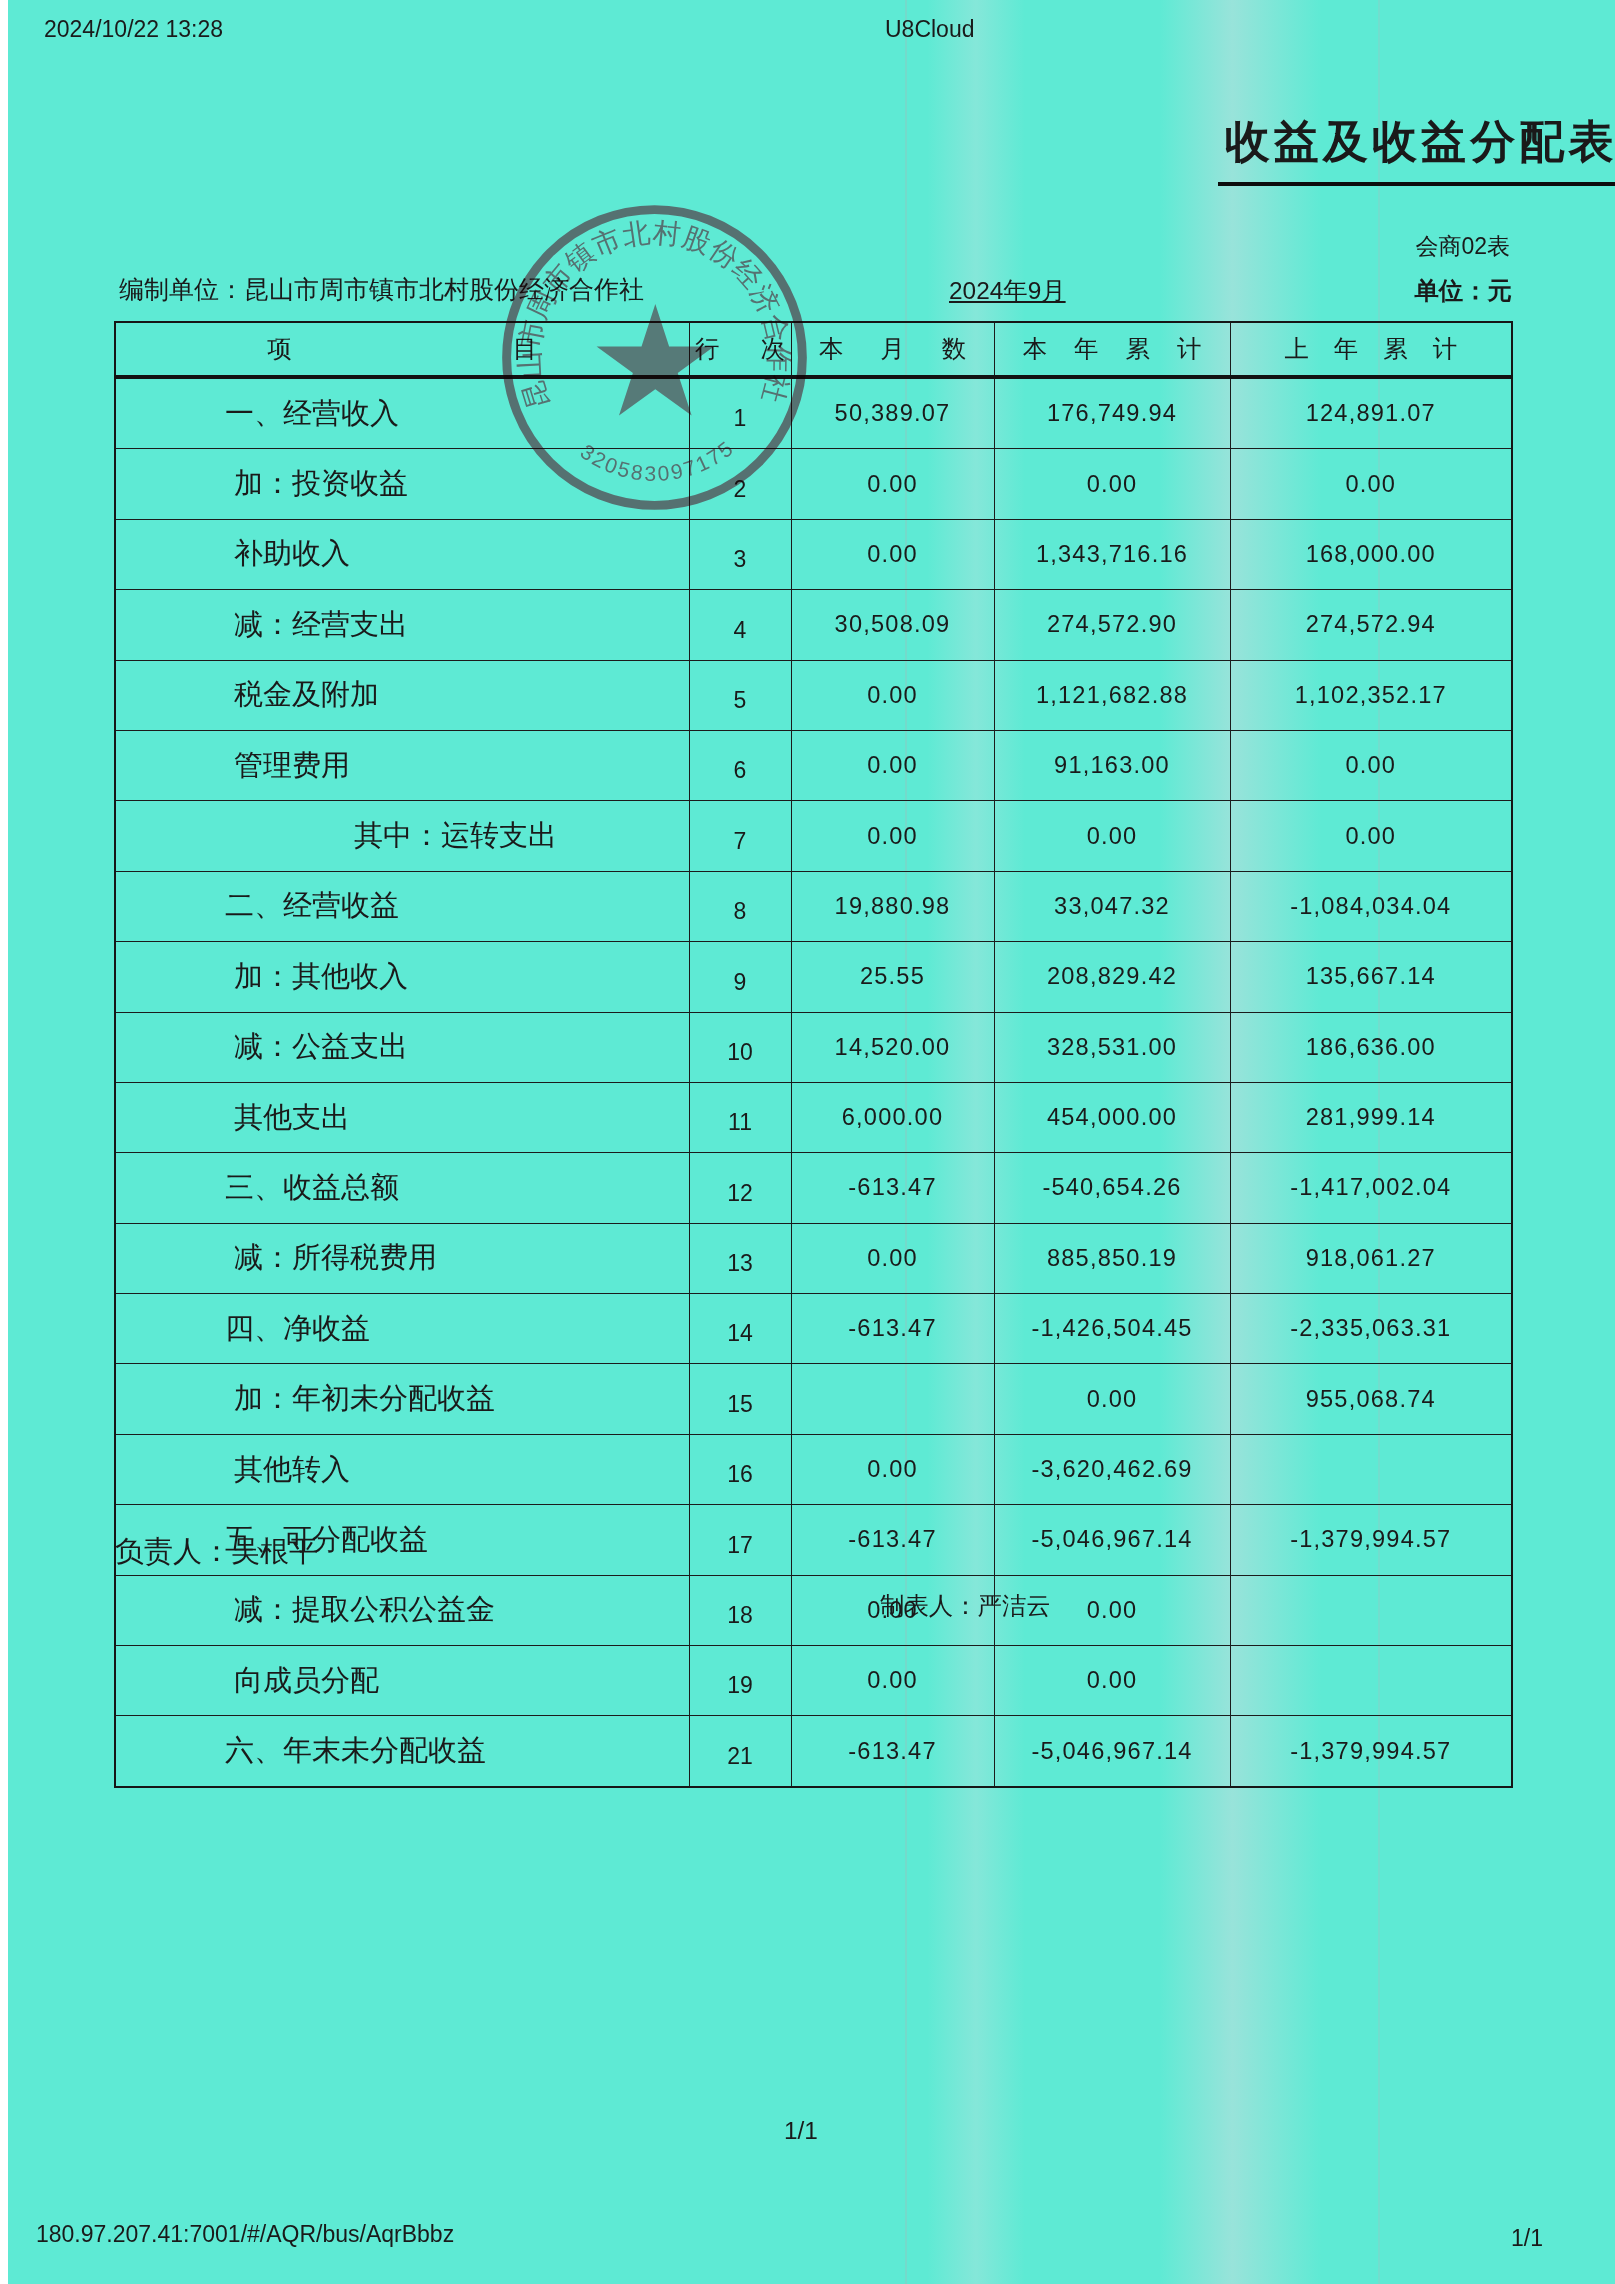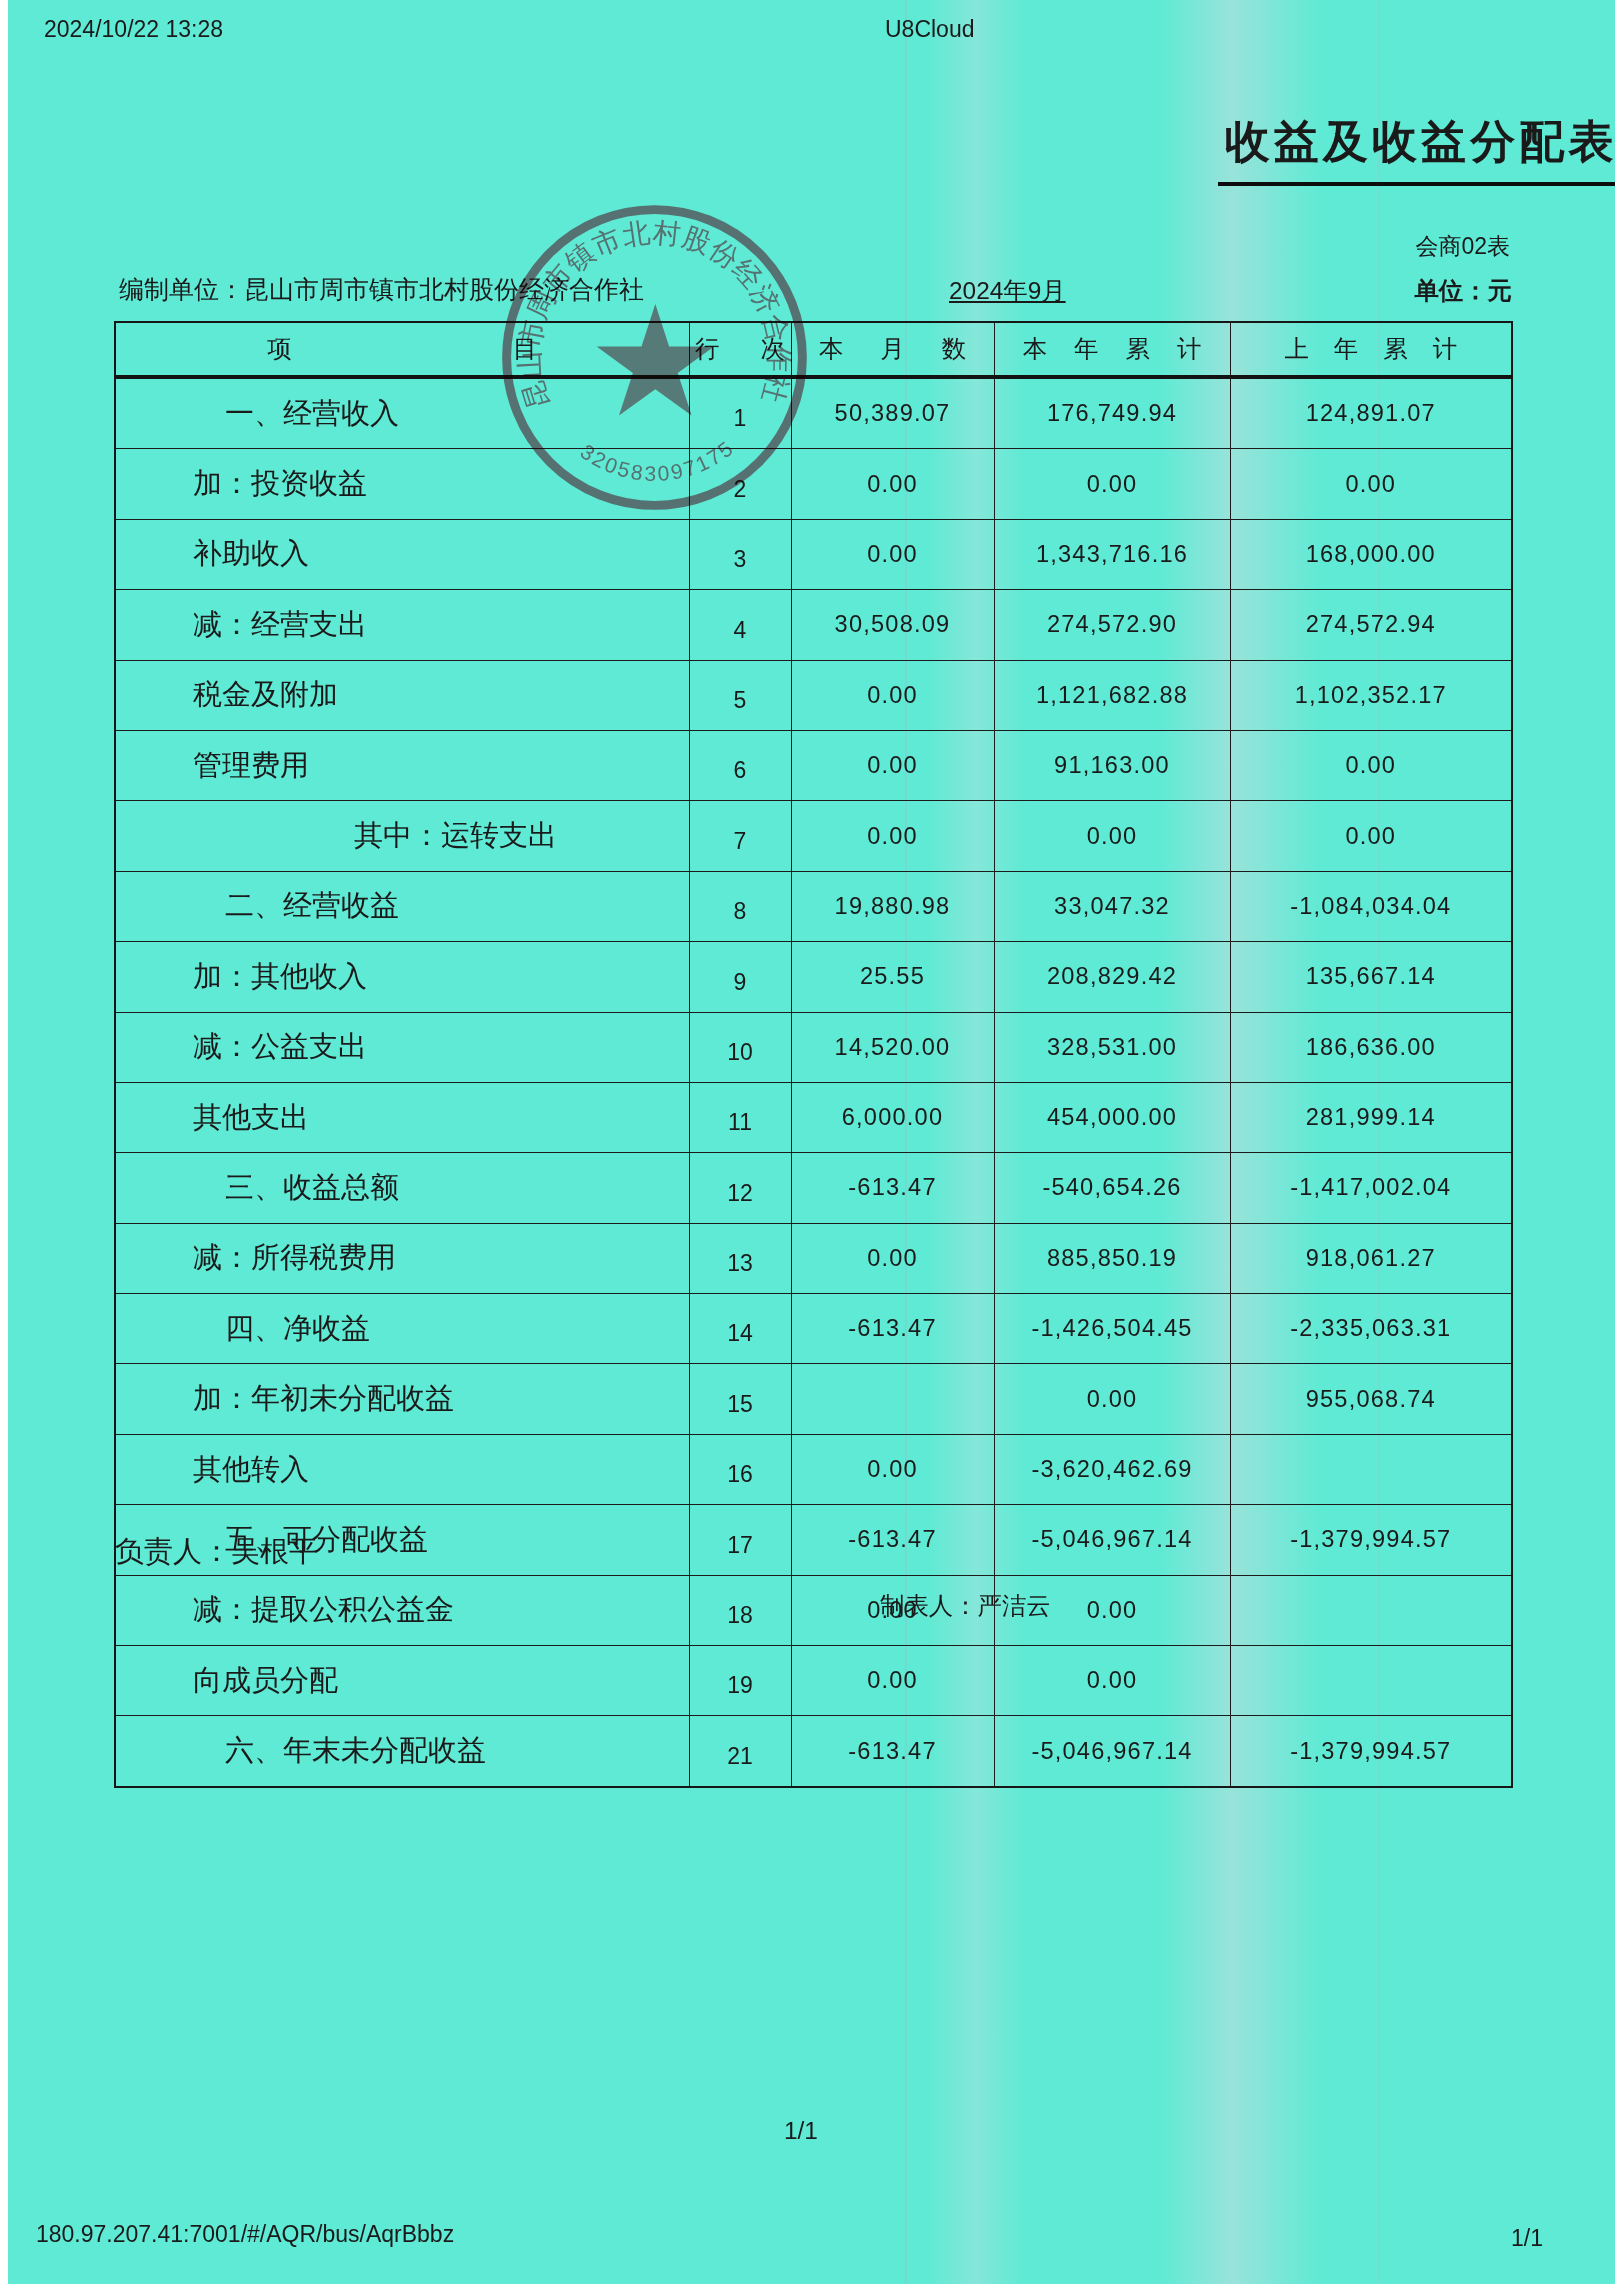--- a/index.html
+++ b/index.html
@@ -48,21 +48,21 @@
 
   
   .sp-item { letter-spacing:221px; margin-right:-221px; }
   .sp-line { letter-spacing:41px;  margin-right:-41px; }
   .sp-m    { letter-spacing:37px;  margin-right:-37px; }
   .sp-y    { letter-spacing:27px;  margin-right:-27px; }
   .sp-p    { letter-spacing:25px;  margin-right:-25px; }
 
   .c-item { text-align:left; font-size:29px; }
   .c-item.ind1 { padding-left:109px; }
-  .c-item.ind2 { padding-left:77px; }
+  .c-item.ind2 { padding-left:118px; }
   .c-item.ind3 { padding-left:238px; }
   .c-line { text-align:center; font-size:23px; padding-top:11.4px; }
   .c-num  { text-align:center; font-size:23.6px; letter-spacing:1.2px; }
 
   .resp  { left:107px;  top:1532px; font-size:29px; }
   .maker { left:872px; top:1590px; font-size:24.4px; }
 
   .seal {
     position:absolute; left:484px; top:195px; width:325px; height:325px;
     opacity:0.82; mix-blend-mode:multiply; pointer-events:none;

